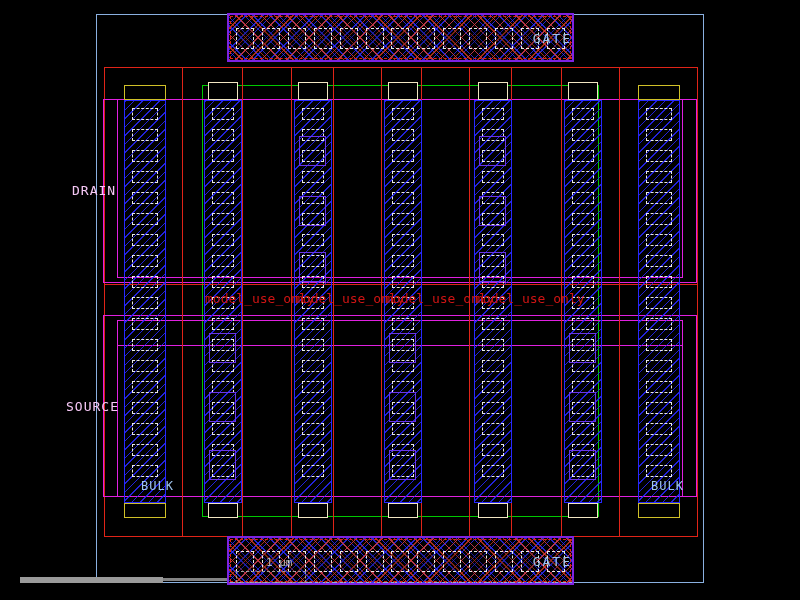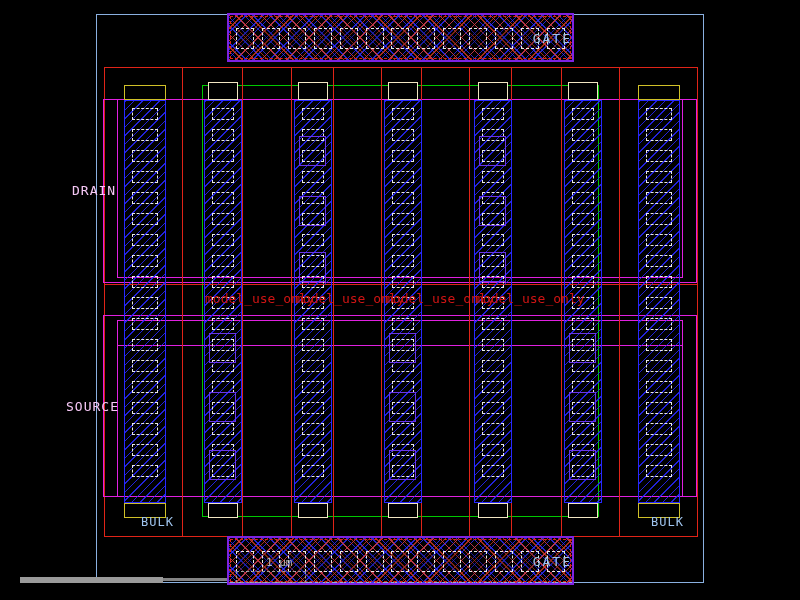--- a/index.html
+++ b/index.html
@@ -25,21 +25,21 @@
       repeating-linear-gradient(45deg,  rgba(45,45,255,.8) 0 1px, transparent 1px 6px),
       repeating-linear-gradient(135deg, rgba(45,45,255,.8) 0 1px, transparent 1px 6px);}
   .gate-inner{position:absolute;inset:1px;border:1px dashed var(--red);}
   .gate-contacts{position:absolute;left:7px;right:7px;top:13px;bottom:11px;
     display:flex;justify-content:space-between;}
   .gate-contact{width:18px;border:1px dashed var(--contact-white);box-sizing:border-box;
     background:rgba(0,0,0,.25);}
   .gate-label{position:absolute;left:0;width:100%;top:50%;transform:translateY(-50%);
     text-align:right;color:var(--label-blue);font-size:13px;letter-spacing:2px;}
   .cad-label{color:var(--label-pink);font-size:13px;letter-spacing:1px;white-space:pre;}
-  .blue-label{color:var(--label-blue);font-size:12px;letter-spacing:1px;white-space:pre;margin-top:36px;}
+  .blue-label{color:var(--label-blue);font-size:12px;letter-spacing:1px;white-space:pre;}
   .wm{position:absolute;color:var(--watermark-red);font-size:13px;white-space:pre;}
   .ruler-text{color:#b4b4b4;font-size:11px;white-space:pre;}
   .ruler-box{border:1px dashed #9a9a9a;}
   .sb-seg{position:absolute;}
 </style>
 </head>
 <body>
 
 <div id="canvas">
   <div class="abs boundary" style="left: 96px; top: 14px; width: 608px; height: 569px;"></div>

